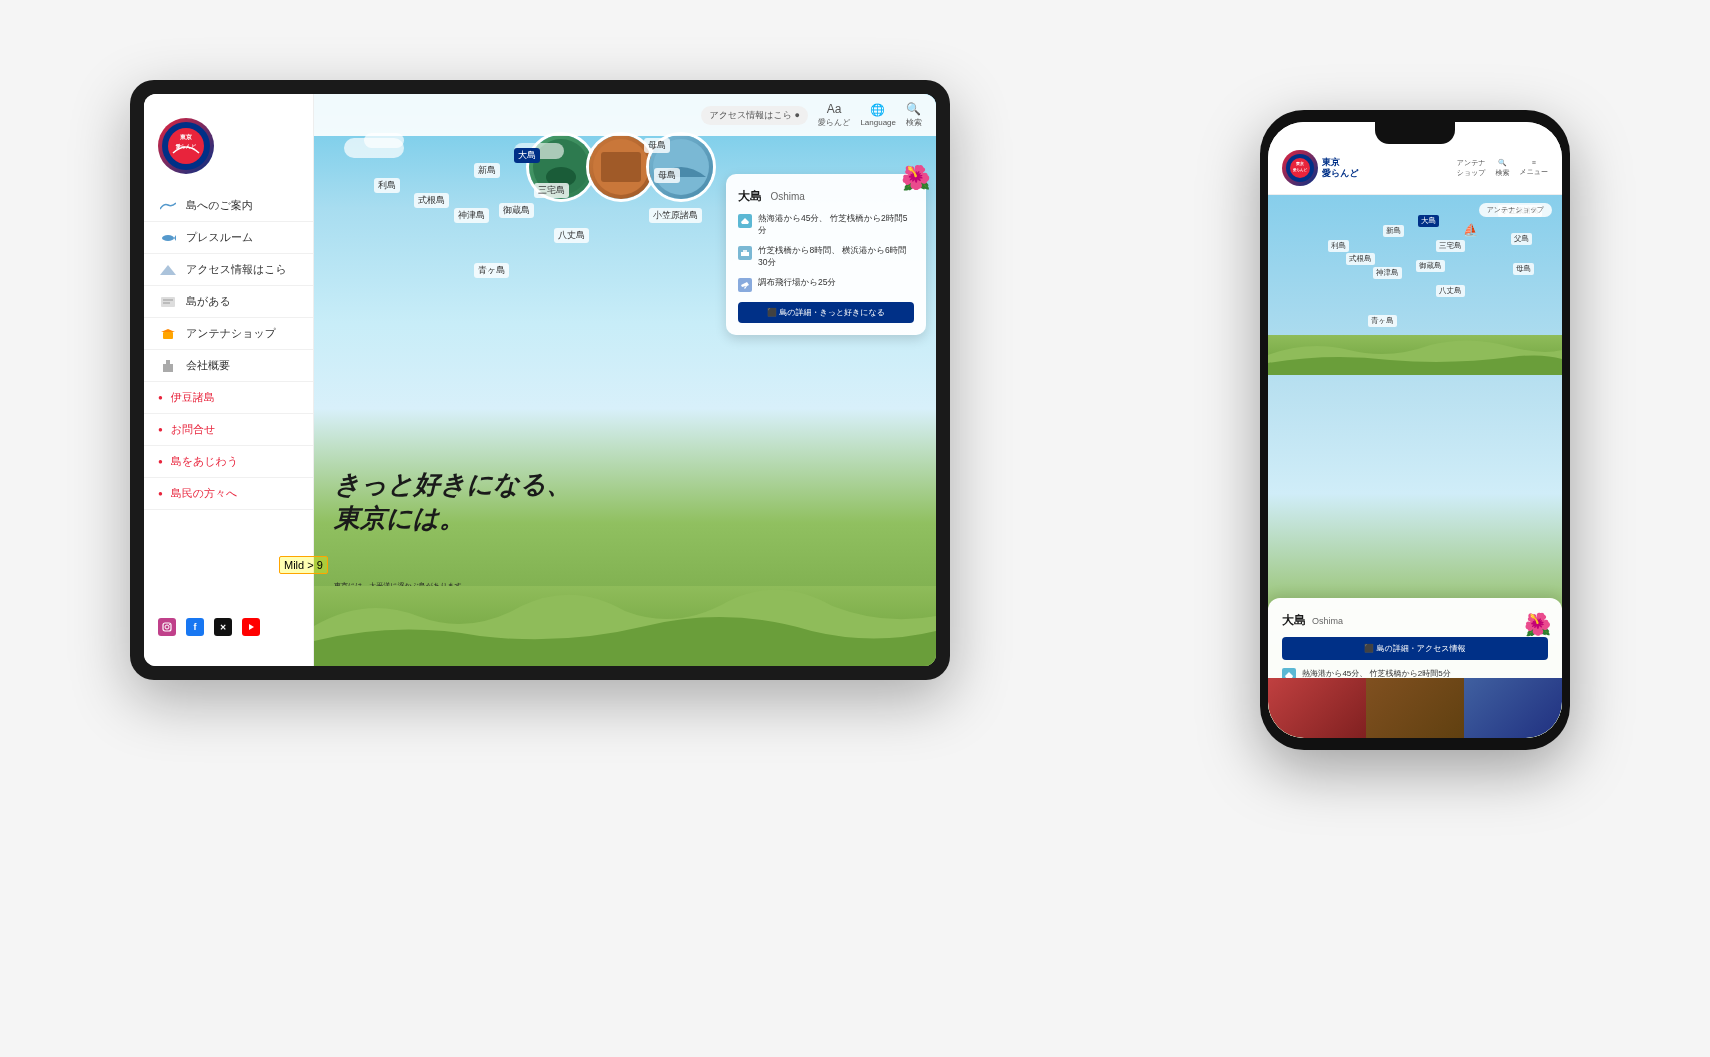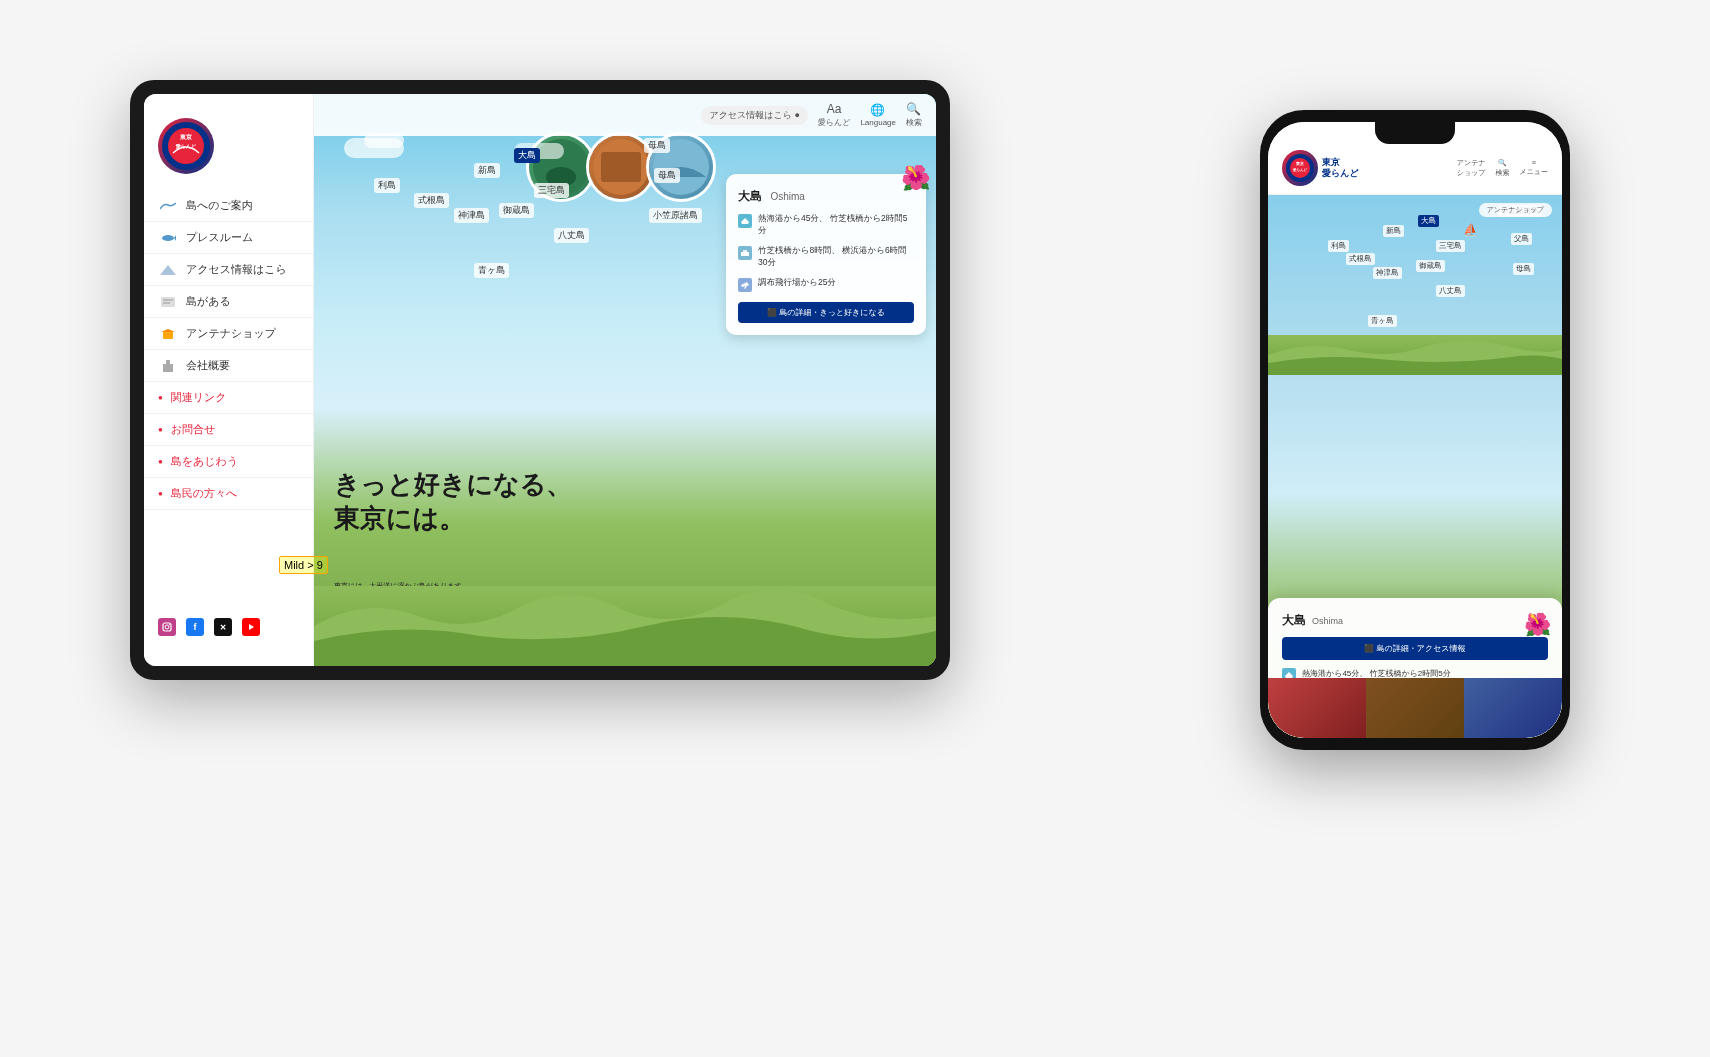--- a/index.html
+++ b/index.html
@@ -572,21 +572,21 @@
             <div class="nav-icon">
               <svg width="12" height="12" viewBox="0 0 12 12">
                   <rect x="1" y="4" width="10" height="8" fill="#aaa"></rect>
                   <rect x="4" y="0" width="4" height="4" fill="#aaa"></rect>
                 </svg>
             </div>
             <span>会社概要</span>
           </div>
           <div class="sidebar-nav-item" style="color:#e8243c;">
             <span style="color:#e8243c;font-size:8px;">●</span>
-            <span>関連リンク</span>
+            <span>伊豆諸島</span>
           </div>
           <div class="sidebar-nav-item" style="color:#e8243c;">
             <span style="color:#e8243c;font-size:8px;">●</span>
             <span>お問合せ</span>
           </div>
           <div class="sidebar-nav-item" style="color:#e8243c;">
             <span style="color:#e8243c;font-size:8px;">●</span>
             <span>島をあじわう</span>
           </div>
           <div class="sidebar-nav-item" style="color:#e8243c;">
@@ -704,21 +704,21 @@
             <span>母島</span>
           </div>
           <div class="island-label" style="top:80px;left:335px;">
             <span>小笠原諸島</span>
           </div>
           <div class="island-label" style="top:10px;left:330px;">
             <span>母島</span>
           </div>
 
           <div style="position:absolute;bottom:130px;left:20px;">
-            <div style="font-size:26px;font-weight:900;color:#1a1a1a;line-height:1.3;">
+            <div style="font-size:26px;font-weight:900;color:#1a1a1a;line-height:1.3;font-style:italic;">
               <div>きっと好きになる、</div>
               <div>東京には。</div>
             </div>
           </div>
 
           <div style="position:absolute;bottom:15px;left:20px;width:260px;font-size:7px;color:#222;line-height:1.7;">
             <div>東京には、太平洋に浮かぶ島があります。</div>
             <div>都心から南へ約120kmの大島から1,050kmかなたの母島まで、11の有人島を含む大小数百の島々が連なる東京諸島（伊豆諸島・小笠原諸島）です。</div>
             <div>青々と澄み切った大海原が広がり、大地の躍動を感じさせる火山がそびえ、原始の森を草花が彩り、満天の星から優しい光が降り注ぎます。</div>
             <div>大自然と島の人々の笑顔に包まれるひとときに、ようこそ。そして、おかえり。</div>

